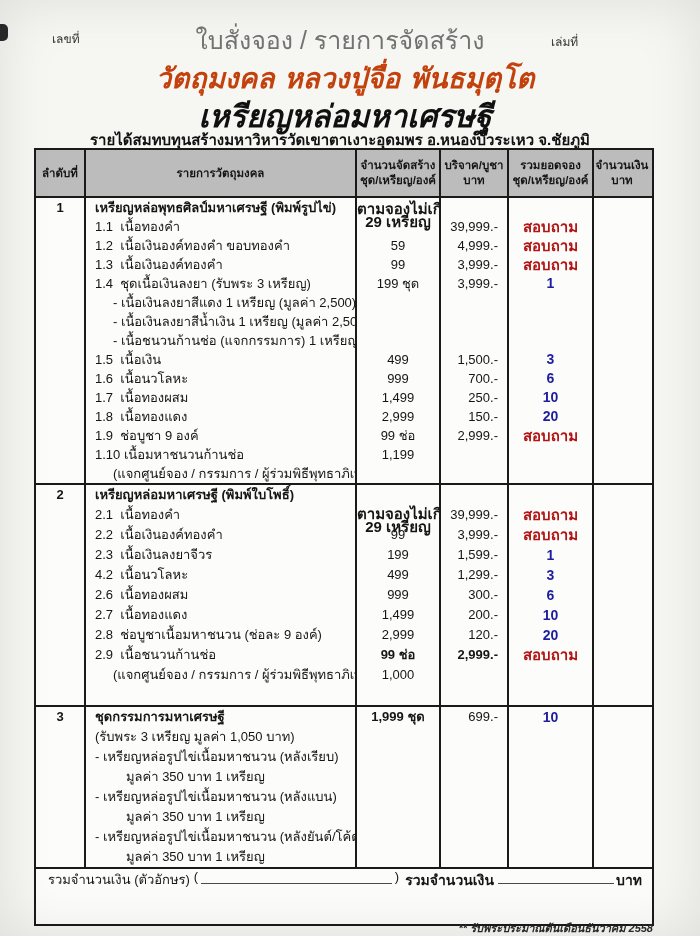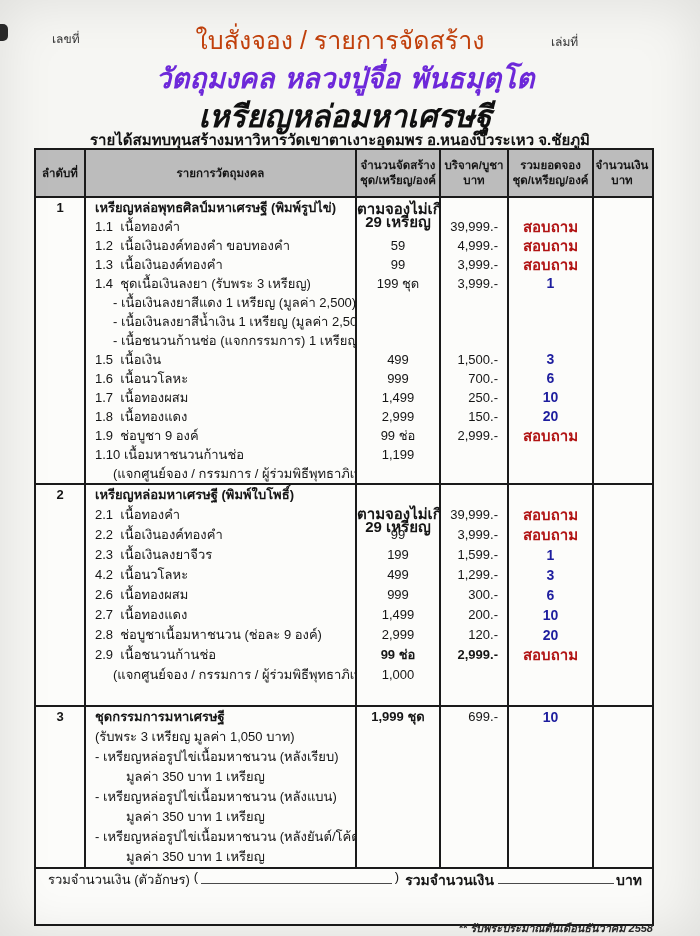--- a/index.html
+++ b/index.html
@@ -2,22 +2,22 @@
 <html style="--ask-red: #b11414; --booked-blue: #1d1d9e; --header-gray: #bcbcbc; --line-dark: #1a1a1a;"><head>
 <meta charset="utf-8">
 <style>
   html,body{margin:0;padding:0;}
   .page{position:relative;width:700px;height:936px;background:#f6f6f3;font-family:"Liberation Sans",sans-serif;color:#151515;overflow:hidden;}
   .page::after{content:"";position:absolute;inset:0;box-shadow:inset 0 0 55px rgba(0,0,0,0.10);pointer-events:none;}
   .smudge{position:absolute;left:0;top:24px;width:8px;height:17px;background:#2b2b2b;border-radius:0 5px 5px 0;}
   .corner-label{position:absolute;font-size:12px;color:#333;}
   .doc-no{left:52px;top:29px;}
   .book-no{left:551px;top:32px;}
-  .title{position:absolute;left:0;right:20px;top:20px;text-align:center;font-size:25px;color:#c2410c;}
-  .sub1{position:absolute;left:0;right:10px;top:56px;text-align:center;font-family:"DejaVu Serif",serif;font-style:italic;font-weight:bold;font-size:28px;color:#6d28d9;}
+  .title{position:absolute;left:0;right:20px;top:20px;text-align:center;font-size:25px;color:#737373;}
+  .sub1{position:absolute;left:0;right:10px;top:56px;text-align:center;font-family:"DejaVu Serif",serif;font-style:italic;font-weight:bold;font-size:28px;color:#c2410c;}
   .sub2{position:absolute;left:0;right:10px;top:91px;text-align:center;font-family:"DejaVu Serif",serif;font-style:italic;font-weight:bold;font-size:31px;color:#101010;}
   .sub3{position:absolute;left:0;right:20px;top:128px;text-align:center;font-weight:bold;font-size:15px;color:#111;}
   .tbl{position:absolute;left:34px;top:148px;width:620px;border:2px solid var(--line-dark,#1a1a1a);background:#fcfcfa;box-sizing:border-box;}
   .thead{display:flex;height:46px;background:var(--header-gray,#bcbcbc);border-bottom:2px solid var(--line-dark,#1a1a1a);}
   .sec{display:flex;border-bottom:2px solid var(--line-dark,#1a1a1a);}
   .c{box-sizing:border-box;border-right:2px solid var(--line-dark,#1a1a1a);overflow:hidden;position:relative;}
   .c:last-child{border-right:none;}
   .c1{width:50px}.c2{width:271px}.c3{width:84px}.c4{width:68px}.c5{width:85px}.c6{width:56px}
   .hc{display:flex;flex-direction:column;justify-content:center;align-items:center;gap:2px;font-weight:bold;font-size:11.5px;line-height:13px;text-align:center;}
   .ln{height:var(--lh,19px);line-height:var(--lh,19px);font-size:13px;white-space:pre;}

